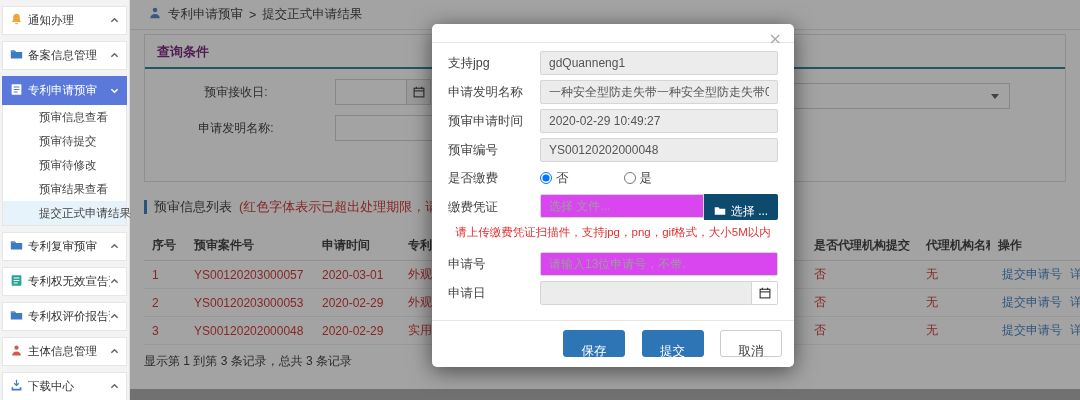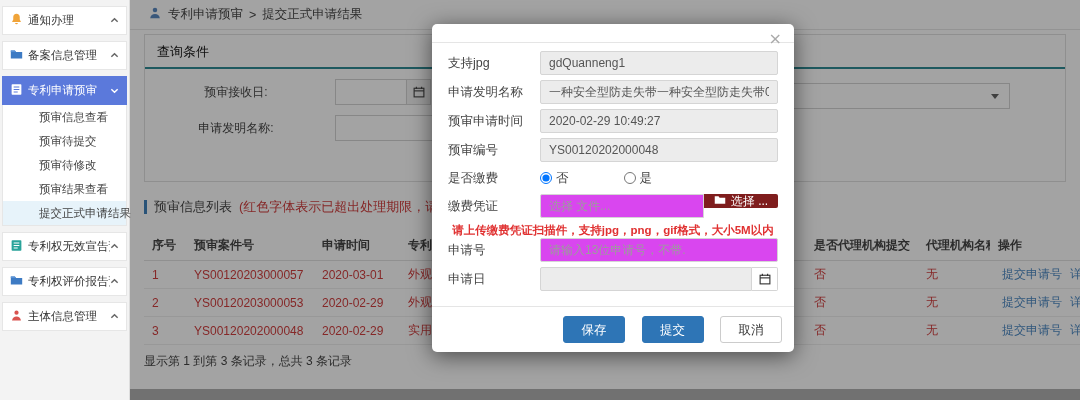--- a/index.html
+++ b/index.html
@@ -18,21 +18,21 @@
   .submenu { margin:0 2px; background:#fff; border:1px solid #e6e6e6; border-top:none; }
   .submenu-item { height:24px; line-height:24px; padding-left:36px; font-size:11.5px; color:#444;
     cursor:pointer; white-space:nowrap; }
   .submenu-item.sel { background:#e7f3fa; }
 
   
   .content { position:absolute; left:130px; top:0; width:950px; height:400px; background:#fff; }
   .breadcrumb { height:30px; display:flex; align-items:center; gap:6px; padding-left:18px;
     border-bottom:1px solid #e3e3e3; font-size:12.5px; color:#333; }
   .qpanel { margin:4px 14px 0 14px; border:1px solid #ddd; height:148px; position:relative; background:#fff; }
-  .qtitle { padding:8px 12px 6px 12px; font-size:13px; color:#000000; border-bottom:2px solid #1b808a; }
+  .qtitle { padding:8px 12px 6px 12px; font-size:13px; color:#701a75; border-bottom:2px solid #1b808a;font-weight:bold; }
   .qrow { display:flex; align-items:center; margin-top:10px; }
   .qlabel { width:190px; text-align:center; padding-right:8px; color:#333; }
   .qinput { height:26px; border:1px solid #cfcfcf; background:#fff; padding:0 6px; font-size:12px; }
   .cal-btn { width:24px; height:26px; border:1px solid #cfcfcf; border-left:none; background:#f2f2f2;
     display:inline-flex; align-items:center; justify-content:center; cursor:pointer; }
   .to-lbl { margin:0 8px; }
   .qselect { position:absolute; right:55px; top:48px; width:355px; height:26px;
     border:1px solid #cfcfcf; background:#fff; display:flex; align-items:center;
     justify-content:flex-end; padding-right:10px; cursor:pointer; }
   .caret { width:0; height:0; border:4px solid transparent; border-top:5px solid #555; margin-top:4px; }
@@ -67,31 +67,31 @@
   .ro-input, .wr-input { width:100%; height:24px; border:1px solid #d5d5d5; border-radius:2px;
     padding:0 8px; font-size:12px; font-family:inherit; color:#555; }
   .ro-input { background:#ececec; }
   .wr-input { background:#d946ef; color:#333; }
   .wr-input::placeholder, .ro-input::placeholder { color:#9c9c9c; }
   .radio-wrap { display:flex; align-items:center; gap:4px; color:#444; }
   .radio-wrap input { width:12px; height:12px; }
   .radio-gap { width:55px; }
   .file-group { display:flex; width:100%; }
   .file-group .wr-input { border-radius:2px 0 0 2px; }
-  .choose-btn { flex:none; width:74px; height:14px; background:#7f1d1d; color:#fff; border:none;
-    border-radius:0 2px 2px 0; font-size:12px; display:flex; align-items:center; justify-content:center;
+  .choose-btn { flex:none; width:74px; height:26px; background:#0c4a6e; color:#fff; border:none;
+    border-radius:0 2px 2px 0; font-size:12px; display:flex; align-items:flex-end; justify-content:center;
     gap:5px; cursor:pointer; font-family:inherit; }
-  .hint { color:#e03131; font-size:11.5px; text-align:center; white-space:nowrap; margin:3px 0 0 0;font-weight:bold; }
+  .hint { color:#e03131; font-size:11.5px; text-align:center; white-space:nowrap; margin:3px 0 12px 0; }
   .date-group { display:flex; width:100%; }
   .date-group .ro-input { border-radius:2px 0 0 2px; }
   .date-cal { flex:none; width:26px; height:24px; border:1px solid #d5d5d5; border-left:none;
     background:#fff; border-radius:0 2px 2px 0; display:flex; align-items:center; justify-content:center;
     cursor:pointer; }
   .modal-footer { margin-top:8px; border-top:1px solid #e5e5e5; padding:9px 12px; text-align:right; }
-  .btn { display:inline-block; height:27px; min-width:62px; padding:5px 14px; font-size:12.5px;
+  .btn { display:inline-block; height:27px; min-width:62px; padding:12px 14px; font-size:12.5px;
     border-radius:3px; cursor:pointer; font-family:inherit; }
   .btn-primary { background:#2e75b6; color:#fff; border:1px solid #2e75b6; margin-right:13px; }
   .btn-default { background:#fff; color:#333; border:1px solid #ccc; }
 </style>
 </head>
 <body>
 
 <div class="sidebar">
 
   <div class="side-item">
@@ -128,20 +128,30 @@
   </div>
 
   <div class="submenu">
     <div class="submenu-item">预审信息查看</div>
     <div class="submenu-item">预审待提交</div>
     <div class="submenu-item">预审待修改</div>
     <div class="submenu-item">预审结果查看</div>
     <div class="submenu-item sel">提交正式申请结果</div>
   </div>
 
+  <div class="side-item">
+    <span><svg width="13" height="13" viewBox="0 0 16 16">
+          <path d="M1 3h5l1.5 2H15v8H1z" fill="#3d7bc4"></path>
+          <path d="M1 3h5l1.5 2H1z" fill="#5b93d6"></path>
+        </svg></span>
+    <span class="lbl">专利复审预审</span>
+    <span><svg width="9" height="9" viewBox="0 0 10 10">
+          <path d="M1.5 6.5L5 3l3.5 3.5" stroke="#666" stroke-width="1.6" fill="none"></path>
+        </svg></span>
+  </div>
 
   <div class="side-item">
     <span><svg width="13" height="13" viewBox="0 0 16 16">
           <rect x="2" y="1.5" width="12" height="13" rx="1" fill="#2aa39a"></rect>
           <path d="M4.5 5h7M4.5 8h7M4.5 11h5" stroke="#fff" stroke-width="1.3"></path>
         </svg></span>
     <span class="lbl">专利权无效宣告预审</span>
     <span><svg width="9" height="9" viewBox="0 0 10 10">
           <path d="M1.5 6.5L5 3l3.5 3.5" stroke="#666" stroke-width="1.6" fill="none"></path>
         </svg></span>
@@ -162,20 +172,30 @@
     <span><svg width="13" height="13" viewBox="0 0 16 16">
           <circle cx="8" cy="4.5" r="2.6" fill="#d9534f"></circle>
           <path d="M2.5 14c.5-3.2 2.7-4.8 5.5-4.8s5 1.6 5.5 4.8z" fill="#d9534f"></path>
         </svg></span>
     <span class="lbl">主体信息管理</span>
     <span><svg width="9" height="9" viewBox="0 0 10 10">
           <path d="M1.5 6.5L5 3l3.5 3.5" stroke="#666" stroke-width="1.6" fill="none"></path>
         </svg></span>
   </div>
 
+  <div class="side-item">
+    <span><svg width="13" height="13" viewBox="0 0 16 16">
+          <path d="M8 1v6.5M5.2 5.2L8 8l2.8-2.8" stroke="#3d7bc4" stroke-width="1.5" fill="none"></path>
+          <path d="M2 10v4h12v-4h-2v2H4v-2z" fill="#3d7bc4"></path>
+        </svg></span>
+    <span class="lbl">下载中心</span>
+    <span><svg width="9" height="9" viewBox="0 0 10 10">
+          <path d="M1.5 6.5L5 3l3.5 3.5" stroke="#666" stroke-width="1.6" fill="none"></path>
+        </svg></span>
+  </div>
 
 </div>
 
 <div class="content">
 
   <div class="breadcrumb">
     <span><svg width="14" height="14" viewBox="0 0 16 16">
           <circle cx="8" cy="4.5" r="2.6" fill="#4a7ebb"></circle>
           <path d="M2.5 14c.5-3.2 2.7-4.8 5.5-4.8s5 1.6 5.5 4.8z" fill="#4a7ebb"></path>
         </svg></span>

